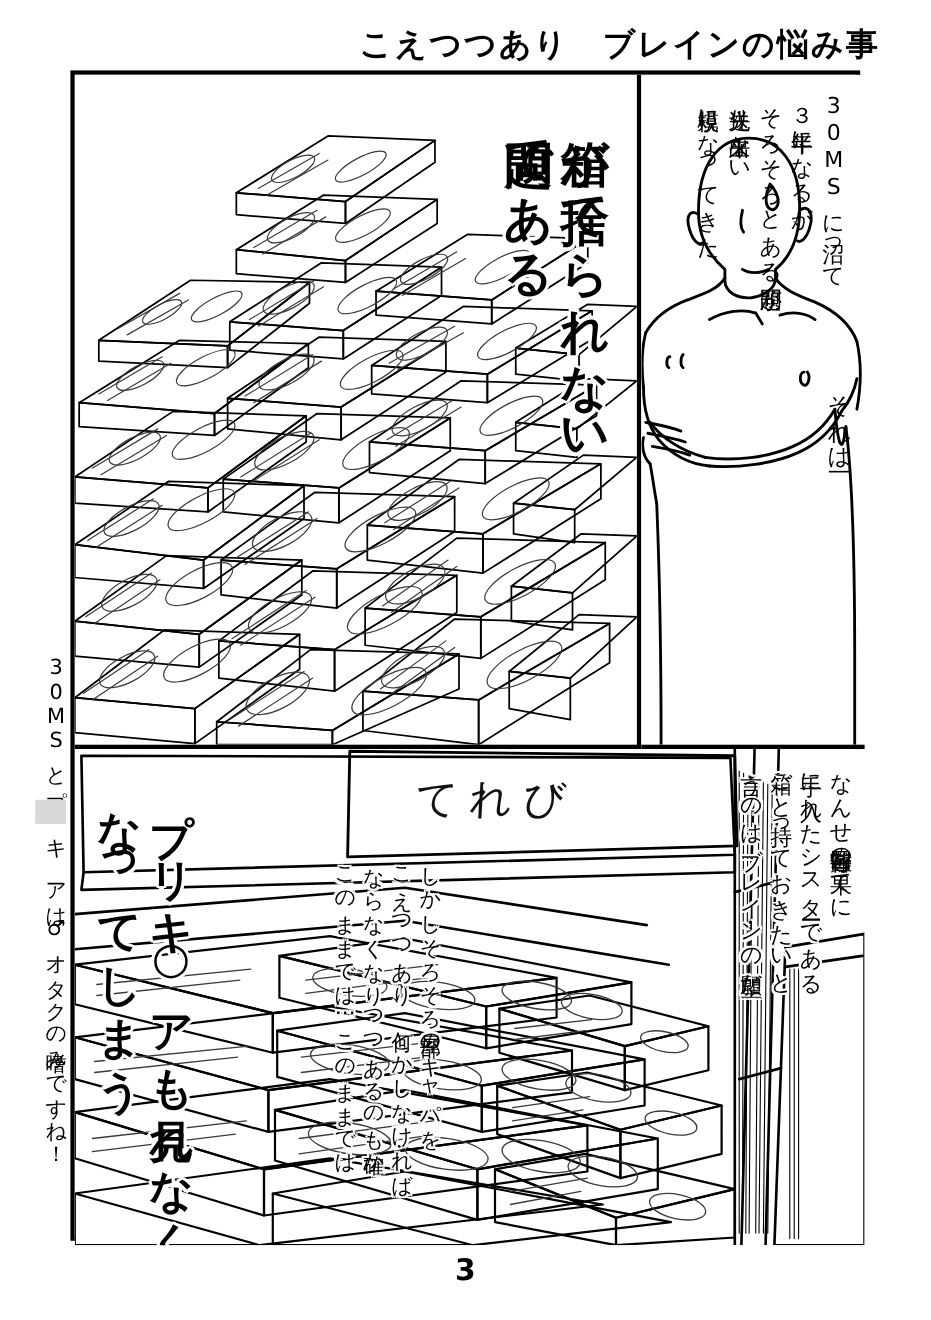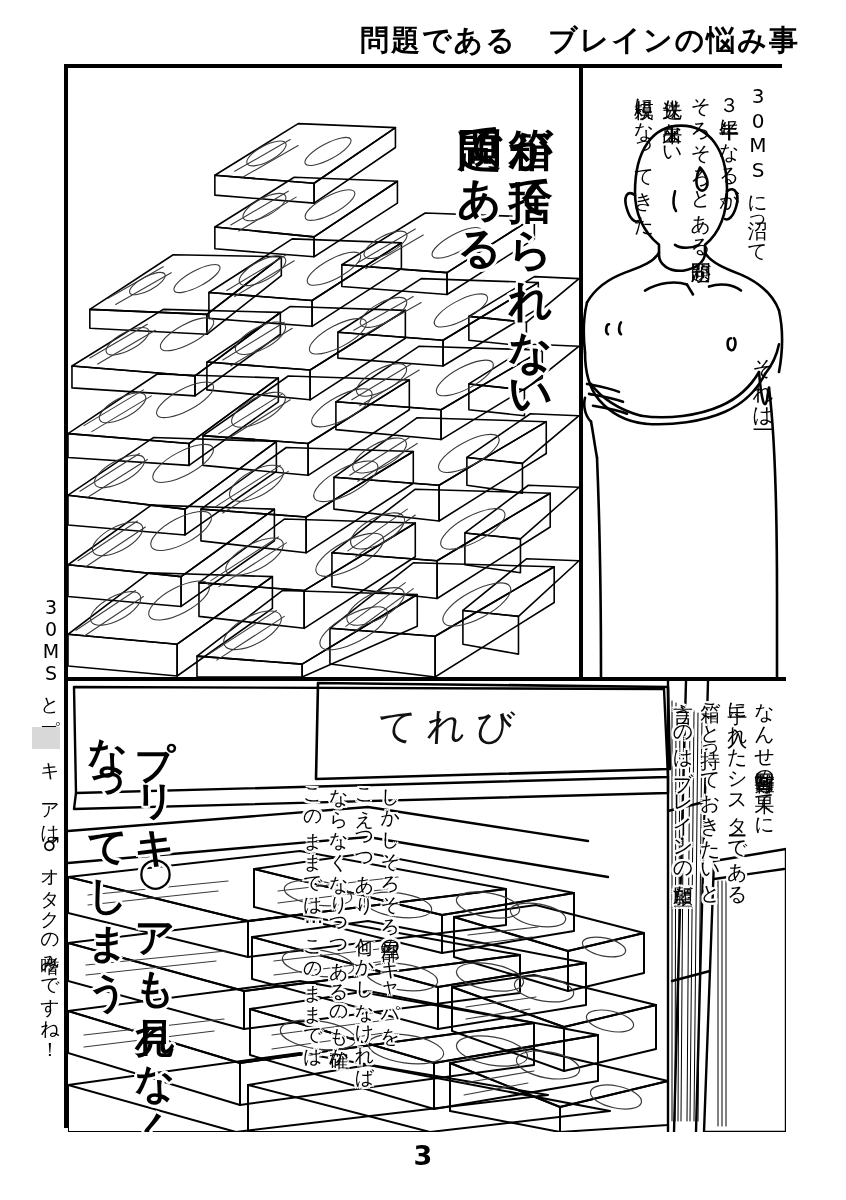--- a/index.html
+++ b/index.html
@@ -217,21 +217,21 @@
     font-weight: 300;
     transform: skewX(-3deg);
     color: #111;
   }
 </style>
 </head>
 <body>
 
 <div class="page">
 
-  <div class="header-title">問題である　ブレインの悩み事</div>
+  <div class="header-title">こえつつあり　ブレインの悩み事</div>
 
   <div class="margin-note">30MSとプ○キ　アは♂オタクの嗜みですね！</div>
   <div class="margin-note-mask"></div>
 
   <div class="panel-frame">
 
     <div class="panel panel-boxes">
       <svg class="art" viewBox="0 0 515 613" preserveAspectRatio="none">
         <g fill="none" stroke="#000" stroke-width="1.6" stroke-linejoin="round" stroke-linecap="round">
 

